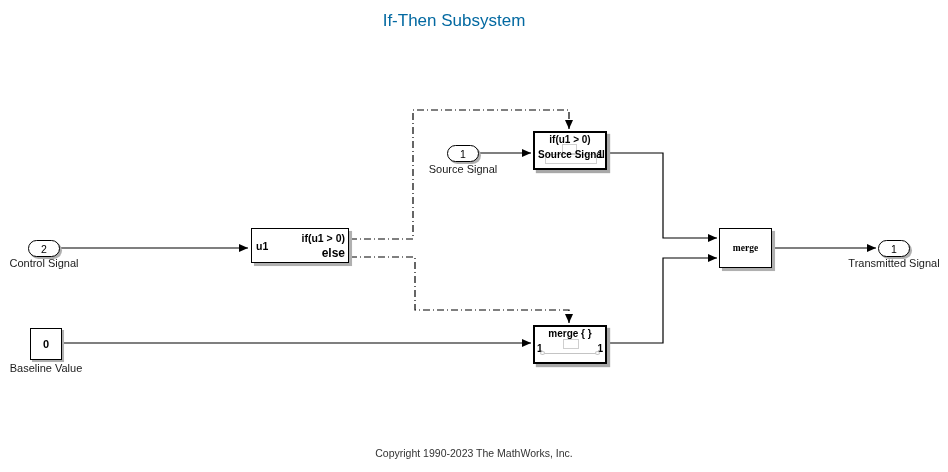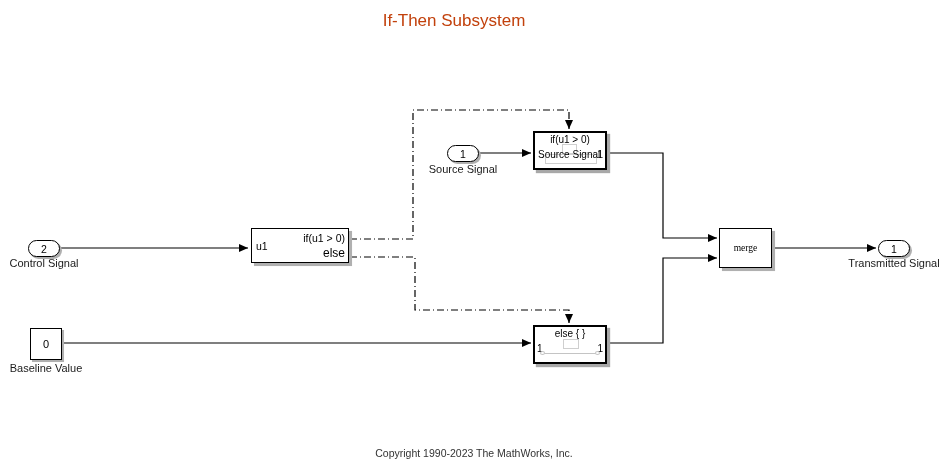--- a/index.html
+++ b/index.html
@@ -2,32 +2,32 @@
 <html><head>
 <meta charset="utf-8">
 <style>
   html,body { margin:0; padding:0; background:#fff; }
   #canvas {
     position:relative; width:948px; height:472px; background:#ffffff;
     font-family:"Liberation Sans", sans-serif; color:#000; overflow:hidden;
   }
   #diagram-title {
     position:absolute; left:0; top:11px; width:908px; text-align:center;
-    font-size:17px; color:#c2410c;
+    font-size:17px; color:#0369a1;
   }
   #copyright {
     position:absolute; left:0; top:447px; width:948px; text-align:center;
     font-size:10.5px; color:#333;
   }
   svg.wires { position:absolute; left:0; top:0; pointer-events:none; }
   svg.wires path { pointer-events:stroke; }
 
   .block {
     position:absolute; background:#fff; border:1.5px solid #000;
-    box-shadow:2.5px 2.5px 0.6px #b0b0b0; box-sizing:border-box;
+    box-shadow:2.5px 2.5px 0.6px #b0b0b0; box-sizing:border-box;font-weight:bold;
   }
   .subsys { border-width:2px; box-shadow:3px 3px 1px #a8a8a8; }
 
   .port-oval {
     position:absolute; width:32px; height:17px; background:#fff;
     border:1.4px solid #000; border-radius:9px; box-sizing:border-box;
     box-shadow:2px 2px 0.5px #b0b0b0;
     display:flex; align-items:center; justify-content:center; font-size:10.5px;
   }
   .block-label {
@@ -122,21 +122,21 @@
     <span class="action-inport-name">Source Signal</span>
     <span class="action-port-r">1</span>
   </div>
 
   <div class="block" id="constant-block">
     <span>0</span>
   </div>
   <div class="block-label" id="constant-label">Baseline Value</div>
 
   <div class="block subsys" id="else-action">
-    <div class="action-title">else { }</div>
+    <div class="action-title">merge { }</div>
     <div class="preview-rect" style="left:28px; top:12px; width:14px; height:8px;"></div>
     <span class="action-port-l">1</span>
     <span class="action-port-r">1</span>
     <div class="preview-line" style="left:8px; top:26px; width:55px;"></div>
     <div class="preview-dot" style="left:5px; top:24px;"></div>
     <div class="preview-dot" style="left:60px; top:24px;"></div>
   </div>
 
   <div class="block" id="merge-block">
     <span>merge</span>

